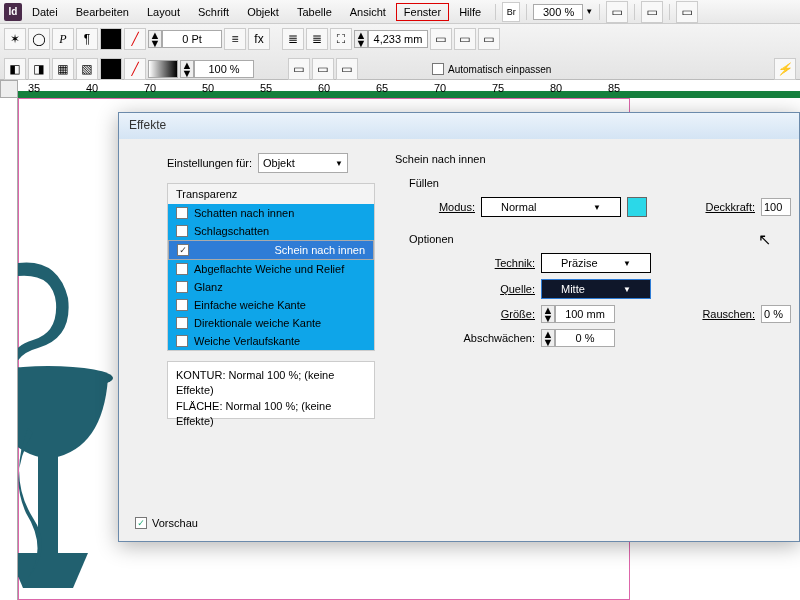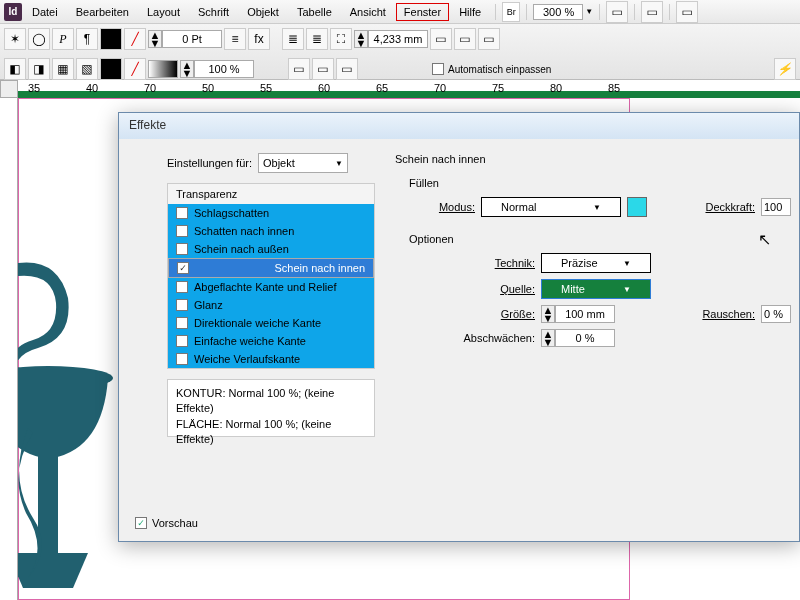--- a/index.html
+++ b/index.html
@@ -56,21 +56,21 @@
 .fieldset .fstitle { font-size: 11px; margin-bottom: 8px; padding-left: 14px; }
 .frow { display: flex; align-items: center; gap: 6px; margin-bottom: 6px; }
 .frow .flbl { width: 80px; text-align: right; font-size: 11px; }
 .frow .flbl.u { text-decoration: underline; }
 .colorswatch { width: 20px; height: 20px; border: 1px solid #666; background: #2bd8e8; }
 .numbox { display: flex; align-items: center; }
 .numbox .spin { width: 14px; height: 18px; border: 1px solid #aaa; background: #eee; display: flex; flex-direction: column; font-size: 6px; }
 .numbox .spin span { flex:1; text-align: center; line-height: 8px; }
 .numbox input { width: 60px; height: 18px; border: 1px solid #aaa; font-size: 11px; padding: 0 3px; text-align: center; }
 .selfield { width: 110px; height: 20px; border: 1px solid #000000; background: #fff; display: flex; align-items: center; justify-content: space-between; padding: 0 19px; font-size: 11px; }
-.selfield.hl { background: #15803d; color: #fff; border-color: #2e7cd6; }
+.selfield.hl { background: #0f172a; color: #fff; border-color: #2e7cd6; }
 .far-right { position: absolute; right: 10px; }
 
 .preview { position: absolute; left: 16px; bottom: 12px; display: flex; align-items: center; gap: 5px; font-size: 11px; }
 .preview .cb { width: 12px; height: 12px; border: 1px solid #777; background: #fff; display: flex; align-items: center; justify-content: center; font-size: 9px; color: #2a7; }
 
 .cursor { position: absolute; left: 758px; top: 230px; font-size: 16px; pointer-events: none; }
 </style>
 </head>
 <body>
 
@@ -200,49 +200,45 @@
         <div class="sel" style="width:90px">
           <span>Objekt</span>
           <span class="arrow">▼</span>
         </div>
       </div>
       <div class="group">
         <div class="ghdr">Transparenz</div>
         <div class="efflist">
           <div class="effitem">
               <div class="cb"></div>
+              <span>Schatten nach innen</span>
+            </div>
+          <div class="effitem">
+              <div class="cb"></div>
               <span>Schlagschatten</span>
-            </div>
-          <div class="effitem">
-              <div class="cb"></div>
-              <span>Schatten nach innen</span>
-            </div>
-          <div class="effitem">
-              <div class="cb"></div>
-              <span>Schein nach außen</span>
             </div>
           <div class="effitem sel">
               <div class="cb">✓</div>
               <span>Schein nach innen</span>
             </div>
           <div class="effitem">
               <div class="cb"></div>
-              <span>Abgeflachte Kante und Relief</span>
+              <span>Abgeflachte Weiche und Relief</span>
             </div>
           <div class="effitem">
               <div class="cb"></div>
               <span>Glanz</span>
             </div>
           <div class="effitem">
               <div class="cb"></div>
+              <span>Einfache weiche Kante</span>
+            </div>
+          <div class="effitem">
+              <div class="cb"></div>
               <span>Direktionale weiche Kante</span>
-            </div>
-          <div class="effitem">
-              <div class="cb"></div>
-              <span>Einfache weiche Kante</span>
             </div>
           <div class="effitem">
               <div class="cb"></div>
               <span>Weiche Verlaufskante</span>
             </div>
         </div>
       </div>
       <div class="summary">
         <div>KONTUR: Normal 100 %; (keine Effekte)</div>
         <div>FLÄCHE: Normal 100 %; (keine Effekte)</div>

